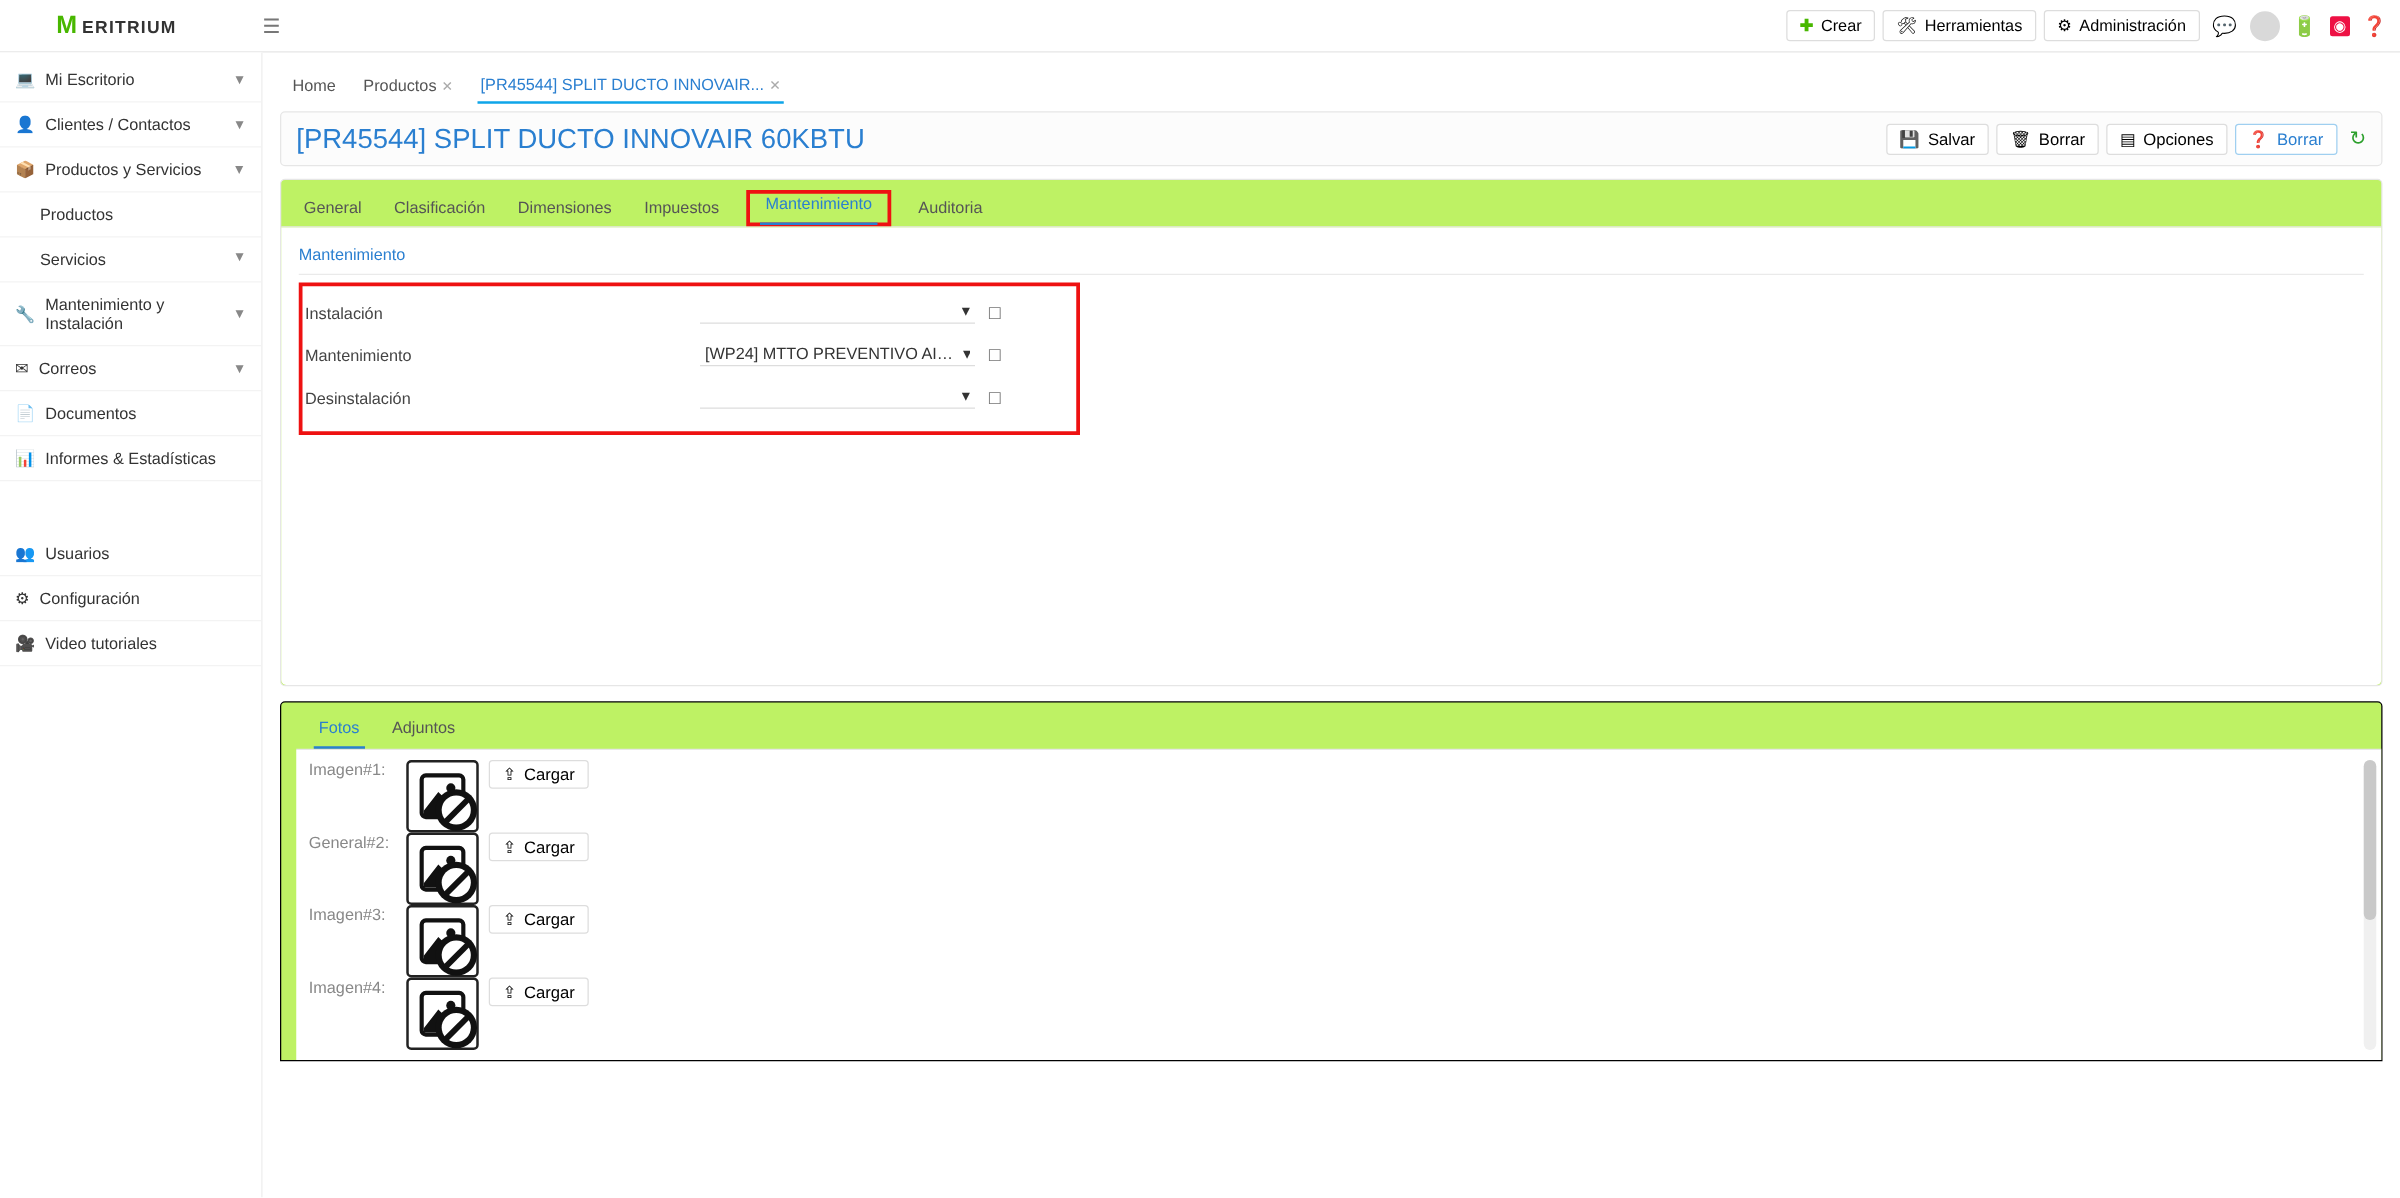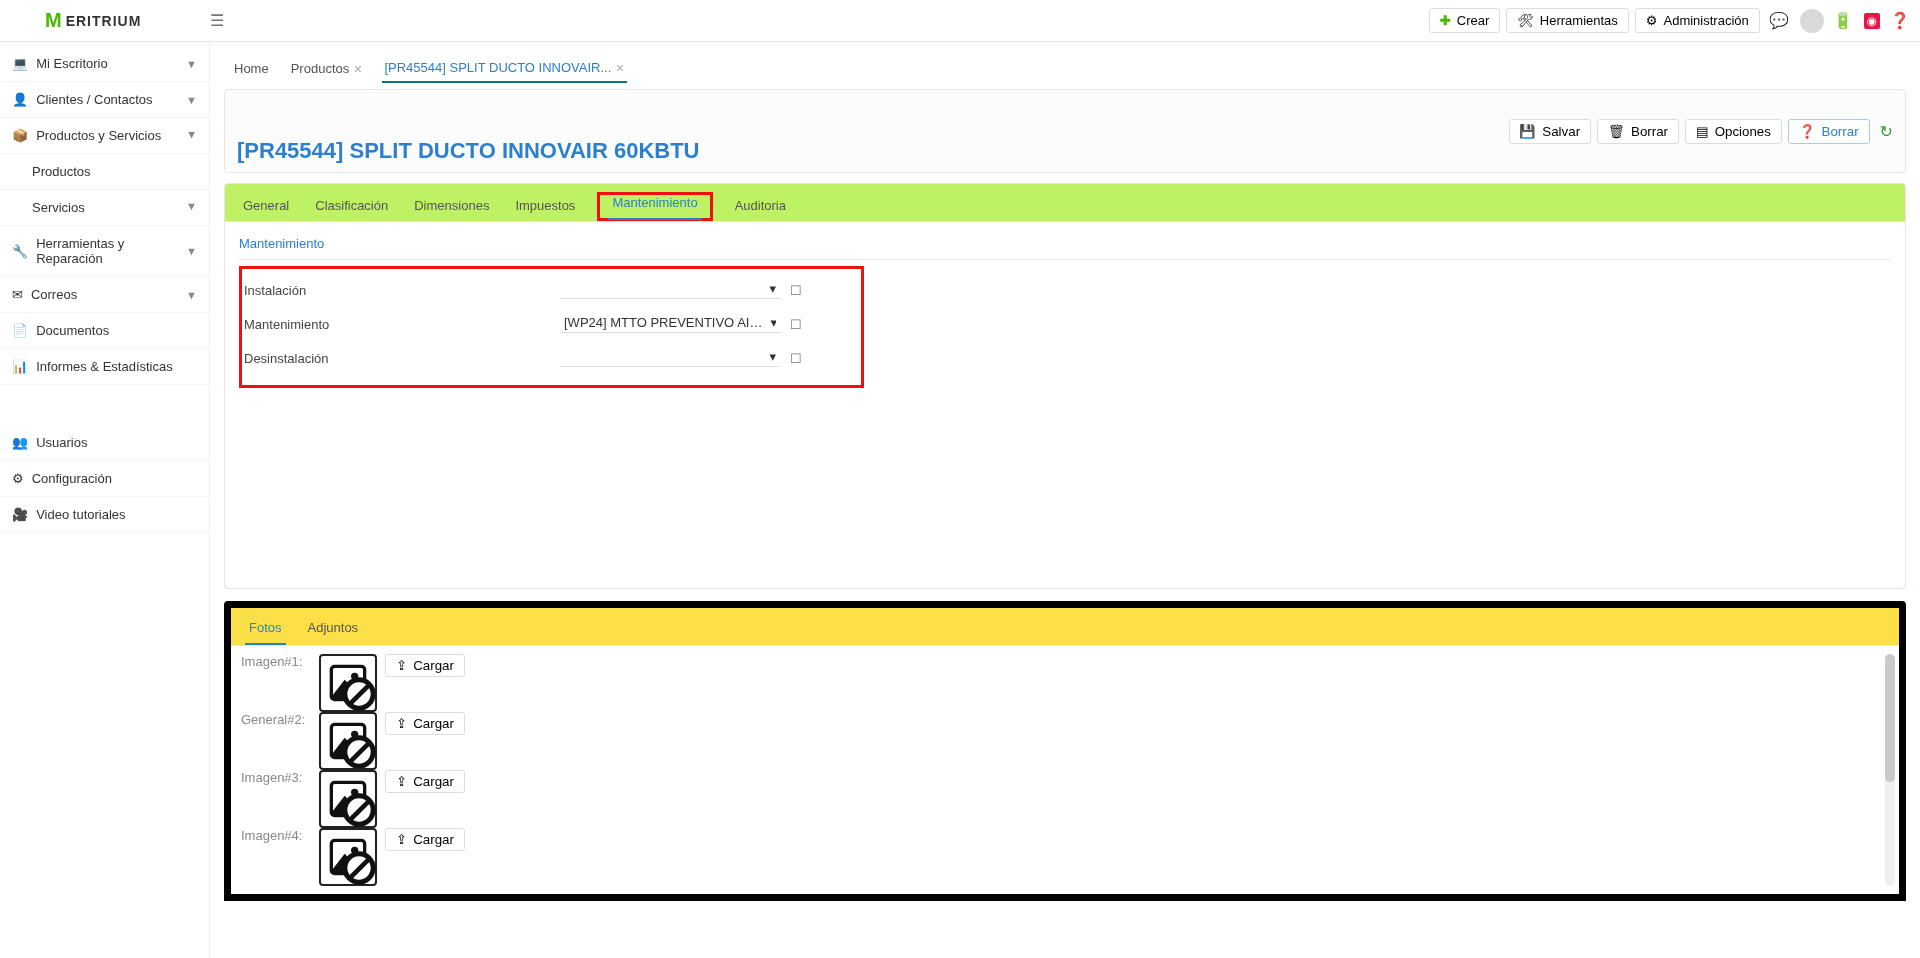--- a/index.html
+++ b/index.html
@@ -23,26 +23,26 @@
 .side-sub { padding: 10px 12px 10px 32px; cursor: pointer; display:flex; justify-content:space-between; border-bottom:1px solid #f3f3f3; }
 .side-sep { height: 40px; }
 .chev { color: #888; font-size: 11px; }
 .side-item.expanded .chev { transform: rotate(180deg); }
 
 .main { flex: 1; padding: 6px 10px 10px 10px; overflow:auto; }
 
 
 .crumbs-row { display:flex; align-items:center; gap:18px; padding:6px 12px 0 12px;}
 .crumb { color:#555; cursor:pointer; padding:6px 2px; }
-.crumb.active { color:#2a7fd0; border-bottom:2px solid #0f766e;}
+.crumb.active { color:#2a7fd0; border-bottom:2px solid #0ea5e9;}
 .crumb .close { margin-left:4px; color:#aaa; font-size:11px;}
 
 
 .title-bar { display:flex; align-items:center; justify-content:space-between; border:1px solid #e6e6e6; border-radius:4px; background:#fcfcfc; padding:8px 12px; margin:6px 4px 10px 4px;}
-.title-text { color:#2a7fd0; font-size:22px; font-weight:700;margin-top:40px;}
+.title-text { color:#2a7fd0; font-size:22px; font-weight:400;}
 .title-actions { display:flex; gap:6px; align-items:center;}
 .act-btn { display:inline-flex; align-items:center; gap:6px; border:1px solid #ddd; background:#fff; padding:4px 10px; border-radius:3px; cursor:pointer;}
 .act-btn.help { border-color:#9fcff0; color:#2a7fd0;}
 .refresh-ic { color:#2da02d; font-size:16px; cursor:pointer; margin-left:4px;}
 
 
 .inner-panel { border:1px solid #e6e6e6; border-radius:4px; background:#bef264; margin:0 4px;}
 .inner-tabs { display:flex; gap:18px; padding:8px 14px 0 14px; border-bottom:1px solid #e6e6e6;}
 .inner-tab { color:#555; padding:6px 4px 8px 4px; cursor:pointer;}
 .inner-tab.active { color:#2a7fd0; border-bottom:2px solid #2a7fd0;}
@@ -55,21 +55,21 @@
 .field-row { display:flex; align-items:center; height:34px;}
 .field-row .flabel { width:316px; color:#444;}
 .field-row .fval { flex:1; display:flex; align-items:center; justify-content:space-between; border-bottom:1px solid #ddd; padding:0 4px 2px 4px; max-width:220px;}
 .field-row .fval span { color:#333; white-space:nowrap; overflow:hidden; text-overflow:ellipsis;}
 .mini-ic { color:#777; margin-left:8px; cursor:pointer;}
 .sq-ic { margin-left:10px; color:#777; cursor:pointer;}
 
 .big-gap { height:160px;}
 
 
-.bottom-panel { border:7px solid #000000; border-radius:4px 4px 0 0; background:#fde047; margin:12px 4px 0 4px;}
+.bottom-panel { border:1px solid #000000; border-radius:4px 4px 0 0; background:#bef264; margin:12px 4px 0 4px;padding-left:12px;}
 .bottom-tabs { display:flex; gap:18px; padding:6px 14px 0 14px; border-bottom:1px solid #e6e6e6;}
 .bottom-tab { padding:6px 4px 8px 4px; cursor:pointer; color:#555;}
 .bottom-tab.active { color:#2a7fd0; border-bottom:2px solid #2a7fd0;}
 .bottom-body { background:#fff; padding:8px 10px; display:flex; flex-direction:column; gap:8px; position:relative;}
 .img-row { display:flex; align-items:flex-start; gap:8px;}
 .img-label { color:#888; width:70px;}
 .img-thumb { width:58px; height:58px; border:2px solid #222; border-radius:4px; display:flex; align-items:center; justify-content:center; position:relative; background:#fff;}
 .img-thumb svg { width:40px; height:40px;}
 .forbid { position:absolute; right:-4px; bottom:-4px; width:22px; height:22px;}
 .upload-btn { display:inline-flex; align-items:center; gap:6px; border:1px solid #ddd; padding:3px 10px; border-radius:3px; cursor:pointer; background:#fff;}
@@ -134,21 +134,21 @@
     <div class="side-sub">
         <span>Productos</span>
       </div>
     <div class="side-sub">
         <span>Servicios</span>
         <span class="chev">▼</span>
       </div>
     <div class="side-item">
       <span class="lbl">
           <span class="ic">🔧</span>
-          <span>Herramientas y Reparación</span>
+          <span>Mantenimiento y Instalación</span>
         </span>
       <span class="chev">▼</span>
     </div>
     <div class="side-item">
       <span class="lbl">
           <span class="ic">✉</span>
           <span>Correos</span>
         </span>
       <span class="chev">▼</span>
     </div>

